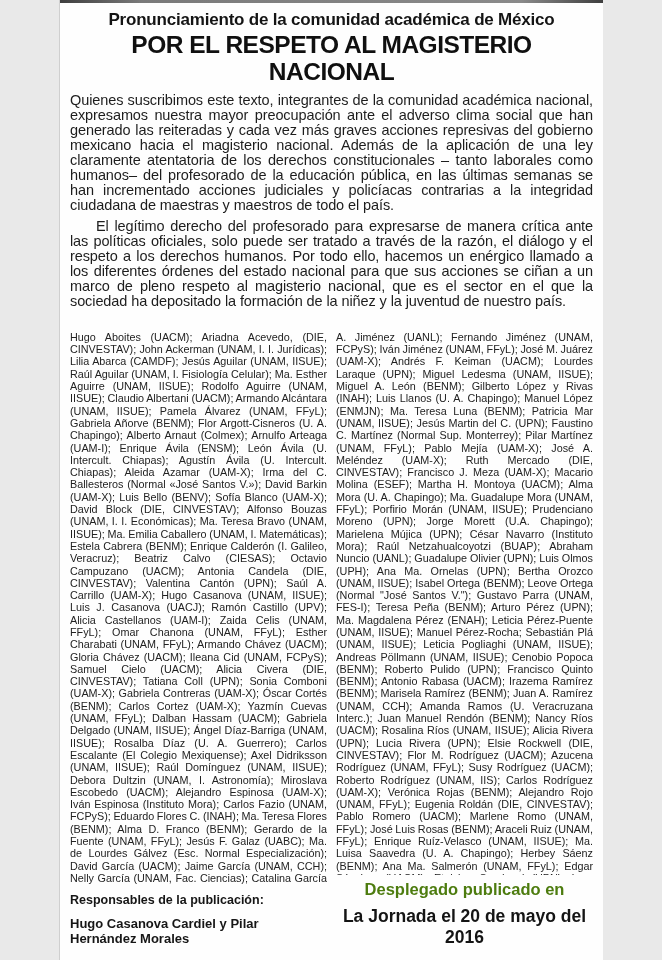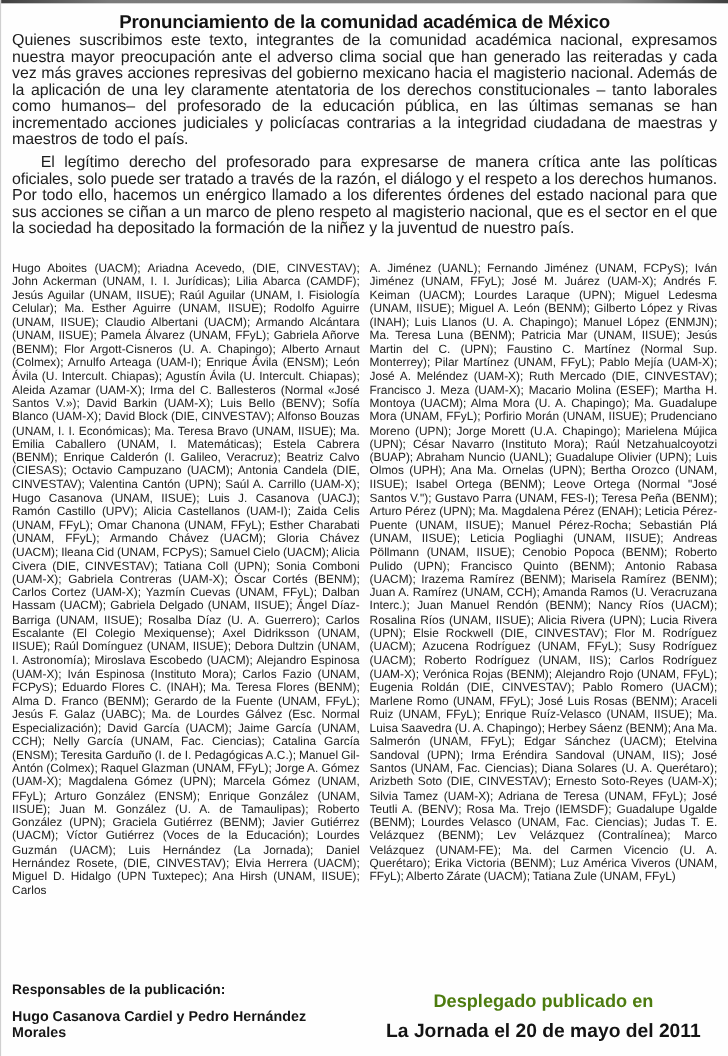--- a/index.html
+++ b/index.html
@@ -1,18 +1,18 @@
 <!DOCTYPE html>
 <html lang="es"><head>
 <meta charset="utf-8">
 <style>
   html, body { margin: 0; padding: 0; background: #e9e9e9; }
   .page {
     position: relative;
-    width: 662px;
+    width: 544px;
     height: 960px;
     margin: 0 auto;
     background: #fefefe;
     box-sizing: border-box;
     padding: 4px 10px 6px 10px;
     border-left: 1px solid #cfcfcf;
     font-family: "Liberation Sans", "DejaVu Sans", sans-serif;
     color: #1d1d1d;
     overflow: hidden;
     display: flex;
@@ -81,37 +81,38 @@
   .pub-line2 { font-size: 17.5px; font-weight: bold; margin-top: 7px; color: #141414; }
 </style>
 </head>
 <body>
 
 <div class="page">
   <div class="scan-edge-top"></div>
 
   <header class="doc-header">
     <div class="doc-subtitle">Pronunciamiento de la comunidad académica de México</div>
+    <h1 class="doc-title">POR EL RESPETO AL MAGISTERIO NACIONAL</h1>
   </header>
 
   <section class="doc-body">
     <p class="para">Quienes suscribimos este texto, integrantes de la comunidad académica nacional, expresamos nuestra mayor preocupación ante el adverso clima social que han generado las reiteradas y cada vez más graves acciones represivas del gobierno mexicano hacia el magisterio nacional. Además de la aplicación de una ley claramente atentatoria de los derechos constitucionales – tanto laborales como humanos– del profesorado de la educación pública, en las últimas semanas se han incrementado acciones judiciales y policíacas contrarias a la integridad ciudadana de maestras y maestros de todo el país.</p>
     <p class="para indent">El legítimo derecho del profesorado para expresarse de manera crítica ante las políticas oficiales, solo puede ser tratado a través de la razón, el diálogo y el respeto a los derechos humanos. Por todo ello, hacemos un enérgico llamado a los diferentes órdenes del estado nacional para que sus acciones se ciñan a un marco de pleno respeto al magisterio nacional, que es el sector en el que la sociedad ha depositado la formación de la niñez y la juventud de nuestro país.</p>
   </section>
 
   <section class="columns">
     <div class="col">
       <div class="names">Hugo Aboites (UACM); Ariadna Acevedo, (DIE, CINVESTAV); John Ackerman (UNAM, I. I. Jurídicas); Lilia Abarca (CAMDF); Jesús Aguilar (UNAM, IISUE); Raúl Aguilar (UNAM, I. Fisiología Celular); Ma. Esther Aguirre (UNAM, IISUE); Rodolfo Aguirre (UNAM, IISUE); Claudio Albertani (UACM); Armando Alcántara (UNAM, IISUE); Pamela Álvarez (UNAM, FFyL); Gabriela Añorve (BENM); Flor Argott-Cisneros (U. A. Chapingo); Alberto Arnaut (Colmex); Arnulfo Arteaga (UAM-I); Enrique Ávila (ENSM); León Ávila (U. Intercult. Chiapas); Agustín Ávila (U. Intercult. Chiapas); Aleida Azamar (UAM-X); Irma del C. Ballesteros (Normal «José Santos V.»); David Barkin (UAM-X); Luis Bello (BENV); Sofía Blanco (UAM-X); David Block (DIE, CINVESTAV); Alfonso Bouzas (UNAM, I. I. Económicas); Ma. Teresa Bravo (UNAM, IISUE); Ma. Emilia Caballero (UNAM, I. Matemáticas); Estela Cabrera (BENM); Enrique Calderón (I. Galileo, Veracruz); Beatriz Calvo (CIESAS); Octavio Campuzano (UACM); Antonia Candela (DIE, CINVESTAV); Valentina Cantón (UPN); Saúl A. Carrillo (UAM-X); Hugo Casanova (UNAM, IISUE); Luis J. Casanova (UACJ); Ramón Castillo (UPV); Alicia Castellanos (UAM-I); Zaida Celis (UNAM, FFyL); Omar Chanona (UNAM, FFyL); Esther Charabati (UNAM, FFyL); Armando Chávez (UACM); Gloria Chávez (UACM); Ileana Cid (UNAM, FCPyS); Samuel Cielo (UACM); Alicia Civera (DIE, CINVESTAV); Tatiana Coll (UPN); Sonia Comboni (UAM-X); Gabriela Contreras (UAM-X); Óscar Cortés (BENM); Carlos Cortez (UAM-X); Yazmín Cuevas (UNAM, FFyL); Dalban Hassam (UACM); Gabriela Delgado (UNAM, IISUE); Ángel Díaz-Barriga (UNAM, IISUE); Rosalba Díaz (U. A. Guerrero); Carlos Escalante (El Colegio Mexiquense); Axel Didriksson (UNAM, IISUE); Raúl Domínguez (UNAM, IISUE); Debora Dultzin (UNAM, I. Astronomía); Miroslava Escobedo (UACM); Alejandro Espinosa (UAM-X); Iván Espinosa (Instituto Mora); Carlos Fazio (UNAM, FCPyS); Eduardo Flores C. (INAH); Ma. Teresa Flores (BENM); Alma D. Franco (BENM); Gerardo de la Fuente (UNAM, FFyL); Jesús F. Galaz (UABC); Ma. de Lourdes Gálvez (Esc. Normal Especialización); David García (UACM); Jaime García (UNAM, CCH); Nelly García (UNAM, Fac. Ciencias); Catalina García (ENSM); Teresita Garduño (I. de I. Pedagógicas A.C.); Manuel Gil-Antón (Colmex); Raquel Glazman (UNAM, FFyL); Jorge A. Gómez (UAM-X); Magdalena Gómez (UPN); Marcela Gómez (UNAM, FFyL); Arturo González (ENSM); Enrique González (UNAM, IISUE); Juan M. González (U. A. de Tamaulipas); Roberto González (UPN); Graciela Gutiérrez (BENM); Javier Gutiérrez (UACM); Víctor Gutiérrez (Voces de la Educación); Lourdes Guzmán (UACM); Luis Hernández (La Jornada); Daniel Hernández Rosete, (DIE, CINVESTAV); Elvia Herrera (UACM); Miguel D. Hidalgo (UPN Tuxtepec); Ana Hirsh (UNAM, IISUE); Carlos</div>
       <div class="credits">
         <div class="credits-label">Responsables de la publicación:</div>
-        <div class="credits-names">Hugo Casanova Cardiel y Pedro Hernández Morales</div>
+        <div class="credits-names">Hugo Casanova Cardiel y Pilar Hernández Morales</div>
       </div>
     </div>
 
     <div class="col">
       <div class="names">A. Jiménez (UANL); Fernando Jiménez (UNAM, FCPyS); Iván Jiménez (UNAM, FFyL); José M. Juárez (UAM-X); Andrés F. Keiman (UACM); Lourdes Laraque (UPN); Miguel Ledesma (UNAM, IISUE); Miguel A. León (BENM); Gilberto López y Rivas (INAH); Luis Llanos (U. A. Chapingo); Manuel López (ENMJN); Ma. Teresa Luna (BENM); Patricia Mar (UNAM, IISUE); Jesús Martin del C. (UPN); Faustino C. Martínez (Normal Sup. Monterrey); Pilar Martínez (UNAM, FFyL); Pablo Mejía (UAM-X); José A. Meléndez (UAM-X); Ruth Mercado (DIE, CINVESTAV); Francisco J. Meza (UAM-X); Macario Molina (ESEF); Martha H. Montoya (UACM); Alma Mora (U. A. Chapingo); Ma. Guadalupe Mora (UNAM, FFyL); Porfirio Morán (UNAM, IISUE); Prudenciano Moreno (UPN); Jorge Morett (U.A. Chapingo); Marielena Mújica (UPN); César Navarro (Instituto Mora); Raúl Netzahualcoyotzi (BUAP); Abraham Nuncio (UANL); Guadalupe Olivier (UPN); Luis Olmos (UPH); Ana Ma. Ornelas (UPN); Bertha Orozco (UNAM, IISUE); Isabel Ortega (BENM); Leove Ortega (Normal "José Santos V."); Gustavo Parra (UNAM, FES-I); Teresa Peña (BENM); Arturo Pérez (UPN); Ma. Magdalena Pérez (ENAH); Leticia Pérez-Puente (UNAM, IISUE); Manuel Pérez-Rocha; Sebastián Plá (UNAM, IISUE); Leticia Pogliaghi (UNAM, IISUE); Andreas Pöllmann (UNAM, IISUE); Cenobio Popoca (BENM); Roberto Pulido (UPN); Francisco Quinto (BENM); Antonio Rabasa (UACM); Irazema Ramírez (BENM); Marisela Ramírez (BENM); Juan A. Ramírez (UNAM, CCH); Amanda Ramos (U. Veracruzana Interc.); Juan Manuel Rendón (BENM); Nancy Ríos (UACM); Rosalina Ríos (UNAM, IISUE); Alicia Rivera (UPN); Lucia Rivera (UPN); Elsie Rockwell (DIE, CINVESTAV); Flor M. Rodríguez (UACM); Azucena Rodríguez (UNAM, FFyL); Susy Rodríguez (UACM); Roberto Rodríguez (UNAM, IIS); Carlos Rodríguez (UAM-X); Verónica Rojas (BENM); Alejandro Rojo (UNAM, FFyL); Eugenia Roldán (DIE, CINVESTAV); Pablo Romero (UACM); Marlene Romo (UNAM, FFyL); José Luis Rosas (BENM); Araceli Ruiz (UNAM, FFyL); Enrique Ruíz-Velasco (UNAM, IISUE); Ma. Luisa Saavedra (U. A. Chapingo); Herbey Sáenz (BENM); Ana Ma. Salmerón (UNAM, FFyL); Edgar Sánchez (UACM); Etelvina Sandoval (UPN); Irma Eréndira Sandoval (UNAM, IIS); José Santos (UNAM, Fac. Ciencias); Diana Solares (U. A. Querétaro); Arizbeth Soto (DIE, CINVESTAV); Ernesto Soto-Reyes (UAM-X); Silvia Tamez (UAM-X); Adriana de Teresa (UNAM, FFyL); José Teutli A. (BENV); Rosa Ma. Trejo (IEMSDF); Guadalupe Ugalde (BENM); Lourdes Velasco (UNAM, Fac. Ciencias); Judas T. E. Velázquez (BENM); Lev Velázquez (Contralínea); Marco Velázquez (UNAM-FE); Ma. del Carmen Vicencio (U. A. Querétaro); Erika Victoria (BENM); Luz América Viveros (UNAM, FFyL); Alberto Zárate (UACM); Tatiana Zule (UNAM, FFyL)</div>
       <div class="pubnote">
         <div class="pub-line1">Desplegado publicado en</div>
-        <div class="pub-line2">La Jornada el 20 de mayo  del 2011</div>
+        <div class="pub-line2">La Jornada el 20 de mayo  del 2016</div>
       </div>
     </div>
   </section>
 </div>
 
 </body></html>

